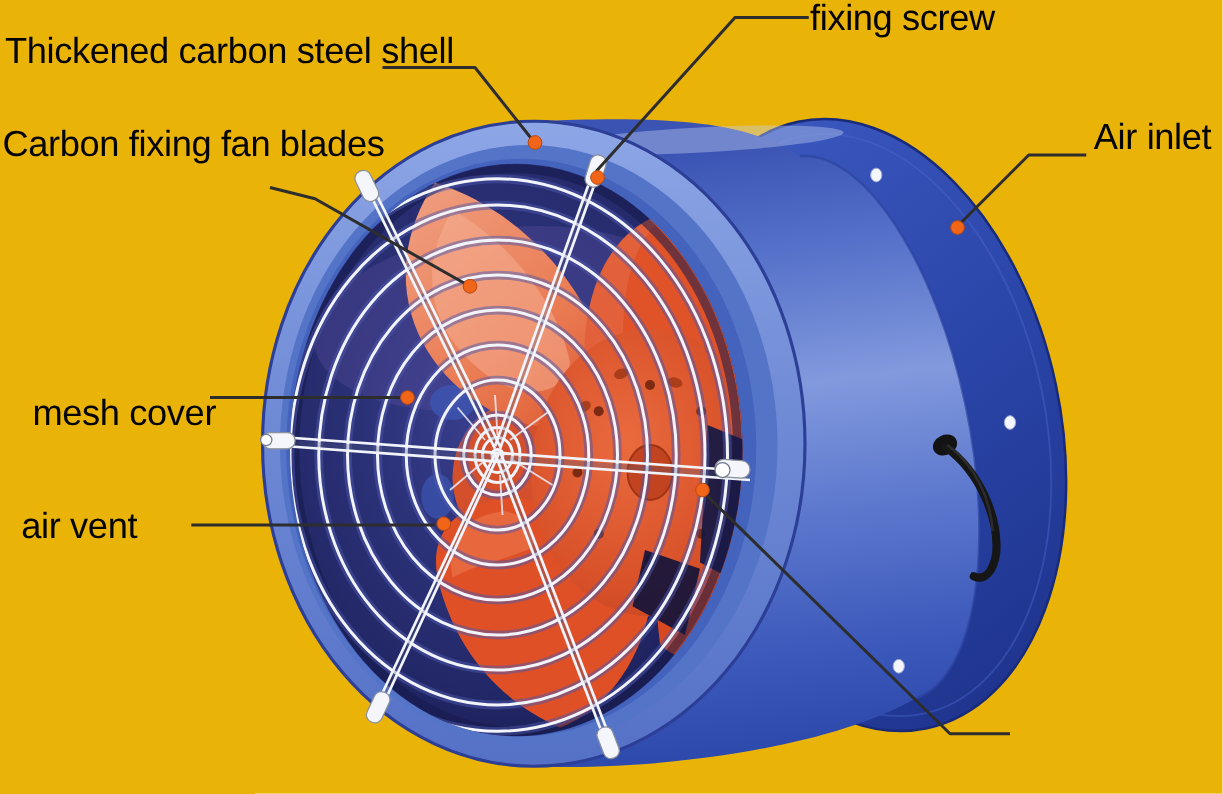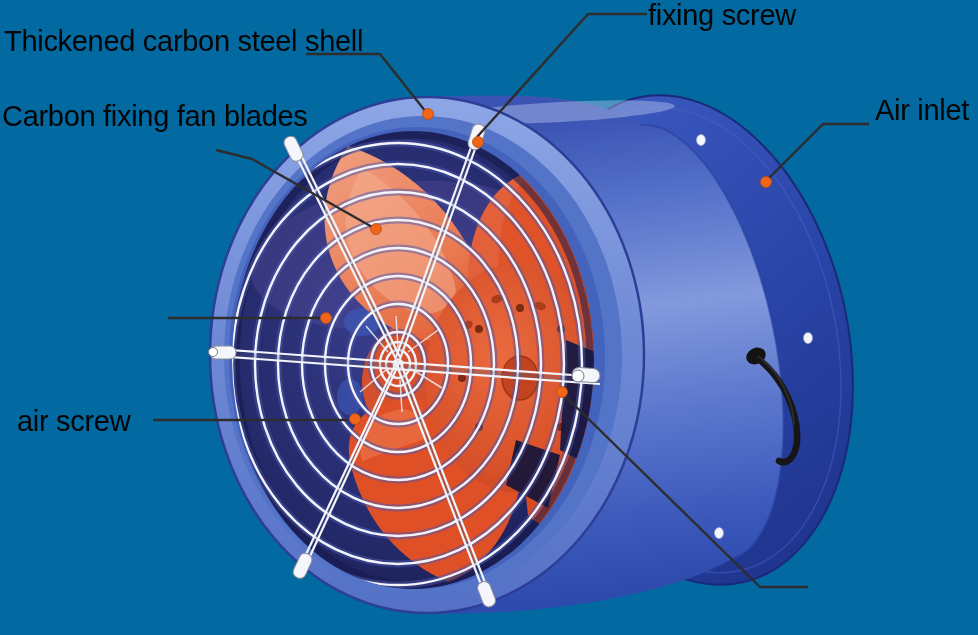--- a/index.html
+++ b/index.html
@@ -1,19 +1,19 @@
 <!DOCTYPE html>
 <html><head>
 <meta charset="utf-8">
 <style>
   html,body{margin:0;padding:0;background:#ffffff;}
   .stage{
     position:relative;
     width:978px;height:635px;
-    background:#0369a1;
+    background:#eab308;
     overflow:hidden;
     font-family:"Liberation Sans","DejaVu Sans",sans-serif;
   }
   .stage svg{position:absolute;left:0;top:0;}
   .callout-label{
     position:absolute;
     font-size:29px;
     line-height:1.1;
     letter-spacing:-0.3px;
     color:#050505;
@@ -222,17 +222,18 @@
 
   <div class="callout-label" style="left:4px;top:26px">Thickened carbon steel shell</div>
 
   <div class="callout-label" style="left:648px;top:0px">fixing screw</div>
 
   <div class="callout-label" style="left:2px;top:101px">Carbon fixing fan blades</div>
 
   <div class="callout-label" style="left:875px;top:95px">Air inlet</div>
 
 
-
-  <div class="callout-label" style="left:17px;top:406px">air screw</div>
+  <div class="callout-label" style="left:26px;top:316px">mesh cover</div>
+
+  <div class="callout-label" style="left:17px;top:406px">air vent</div>
 
 
 </div>
 
 </body></html>

